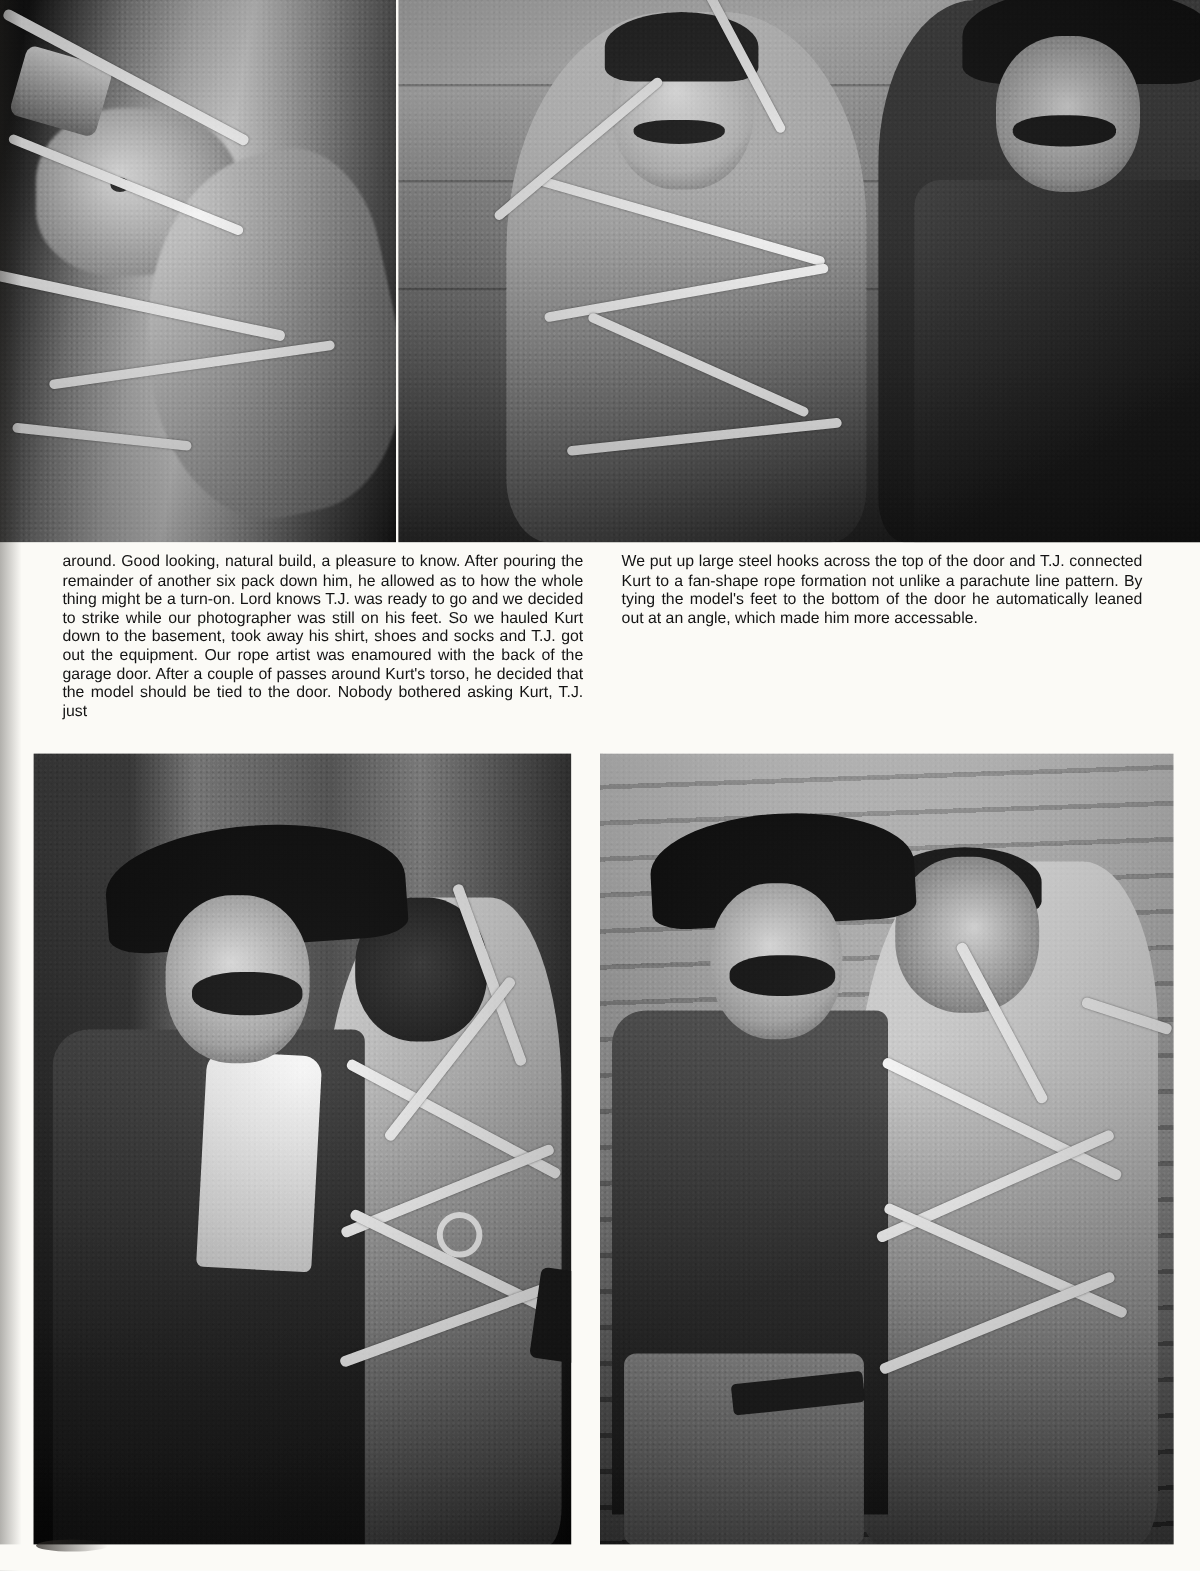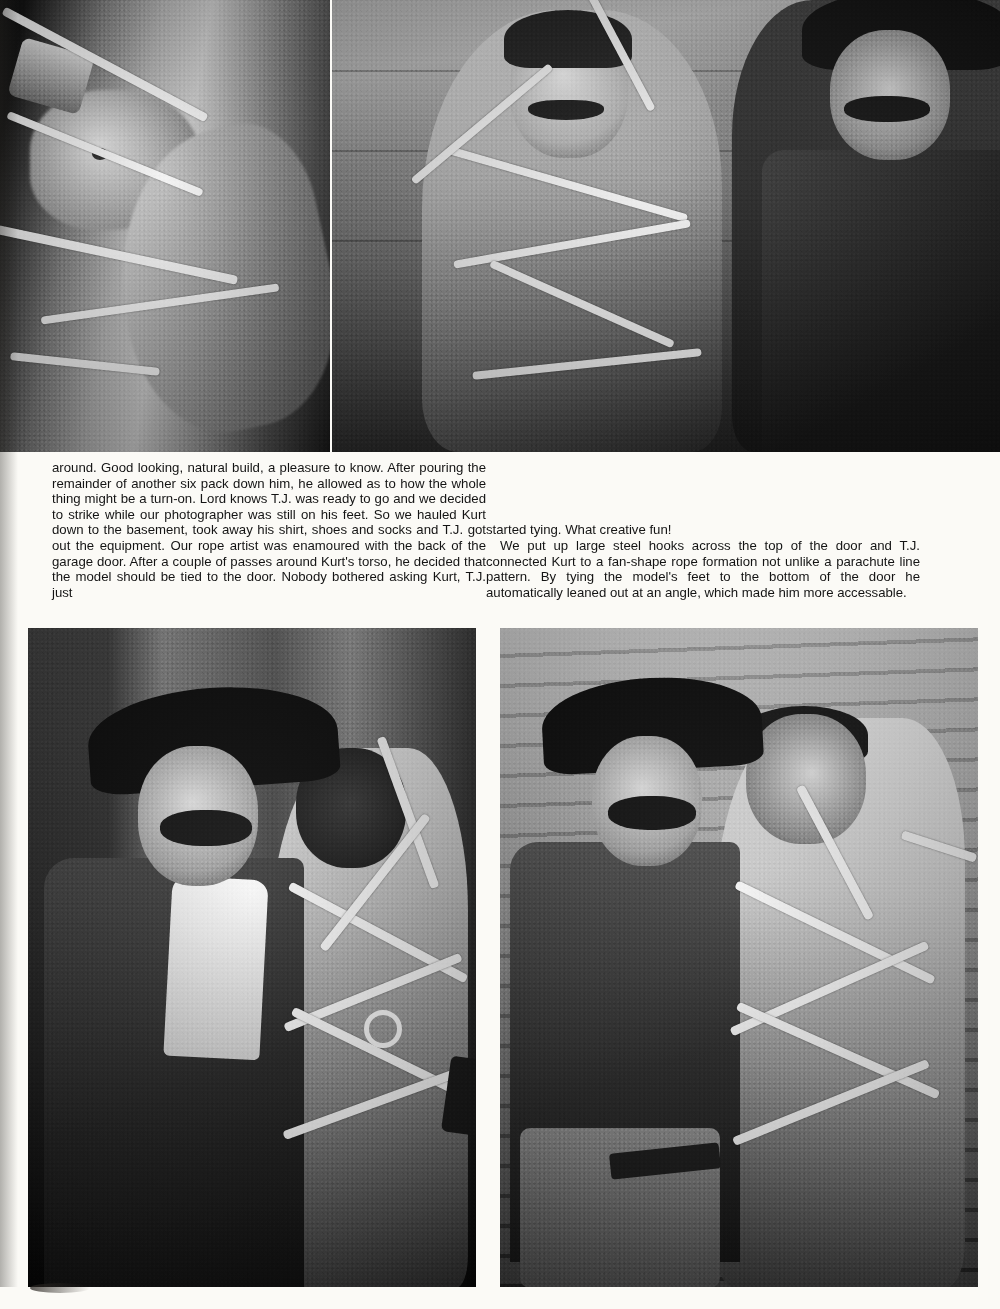--- a/index.html
+++ b/index.html
@@ -151,21 +151,21 @@
   
   #text-band {
     position: absolute;
     left: 0; top: 452px; width: 1000px; height: 172px;
     background: #fbfaf6;
   }
   .columns {
     position: absolute;
     left: 52px; top: 8px; width: 900px;
     display: flex;
-    align-items: flex-end;
+    gap: 32px;
   }
   .col {
     width: 434px;
     font-family: "Liberation Sans", sans-serif;
     font-size: 13.2px;
     line-height: 15.6px;
     color: #141414;
     text-align: justify;
     text-justify: inter-word;
   }
@@ -354,21 +354,20 @@
     <div class="grain"></div>
     <div class="vign"></div>
   </div>
 
   <div id="text-band">
     <div class="columns">
       <div class="col">
         <p>around. Good looking, natural build, a pleasure to know. After pouring the remainder of another six pack down him, he allowed as to how the whole thing might be a turn-on. Lord knows T.J. was ready to go and we decided to strike while our photographer was still on his feet. So we hauled Kurt down to the basement, took away his shirt, shoes and socks and T.J. got out the equipment. Our rope artist was enamoured with the back of the garage door. After a couple of passes around Kurt's torso, he decided that the model should be tied to the door. Nobody bothered asking Kurt, T.J. just</p>
       </div>
       <div class="col">
-        <p>started tying. What creative fun!</p>
         <p>We put up large steel hooks across the top of the door and T.J. connected Kurt to a fan-shape rope formation not unlike a parachute line pattern. By tying the model's feet to the bottom of the door he automatically leaned out at an angle, which made him more accessable.</p>
       </div>
     </div>
   </div>
 
   <div class="photo" id="photo-bottom-left">
     <div class="bg"></div>
     <div class="model"></div>
     <div class="mhead"></div>
     <div class="jacket"></div>

